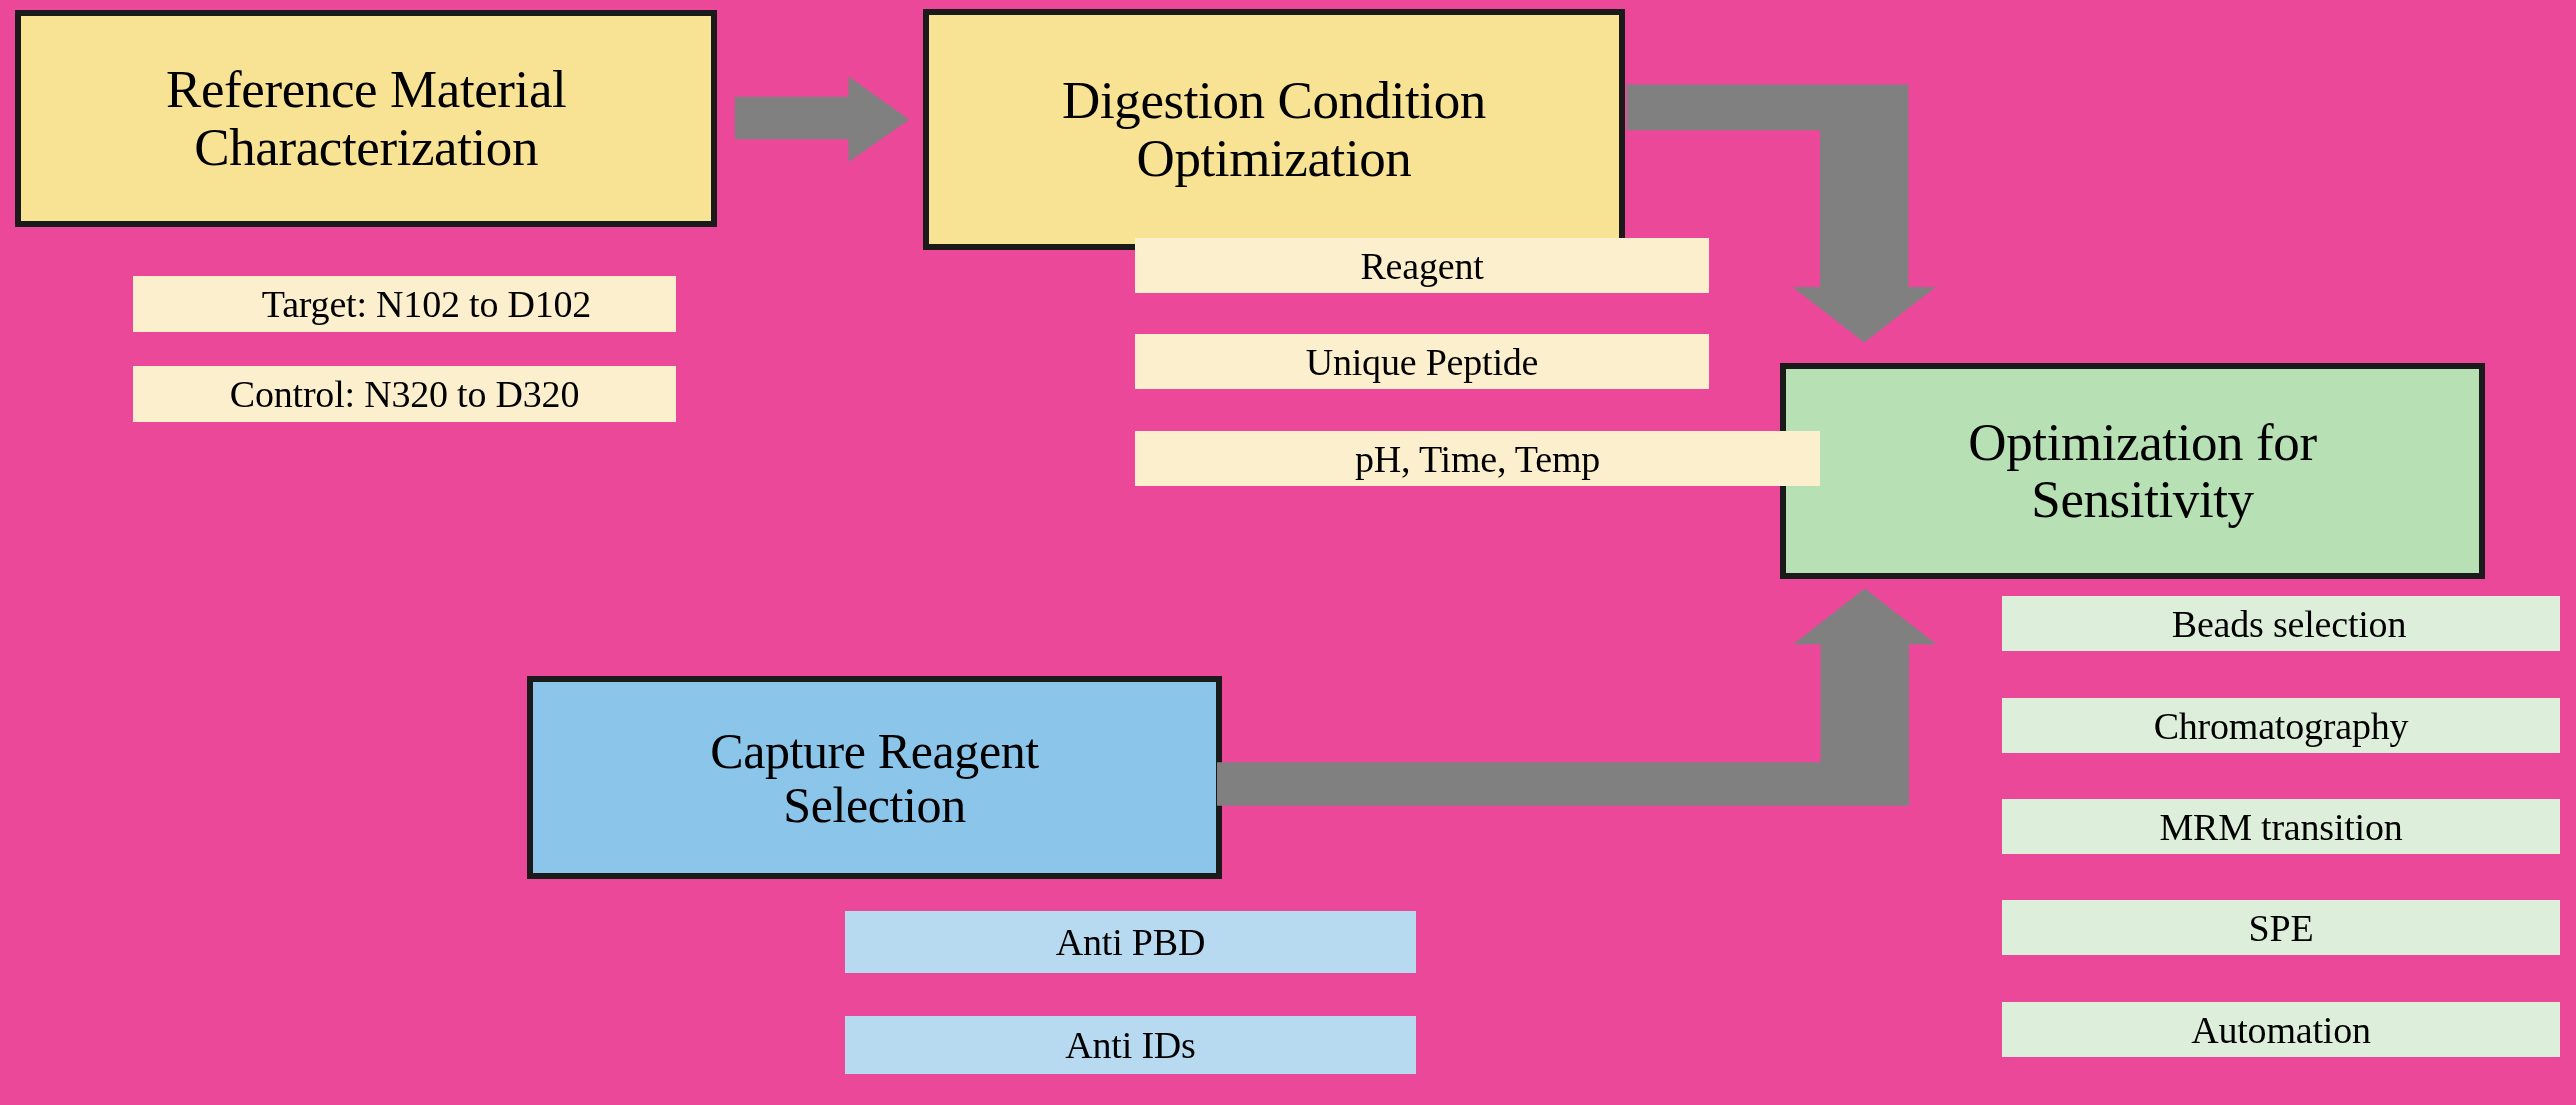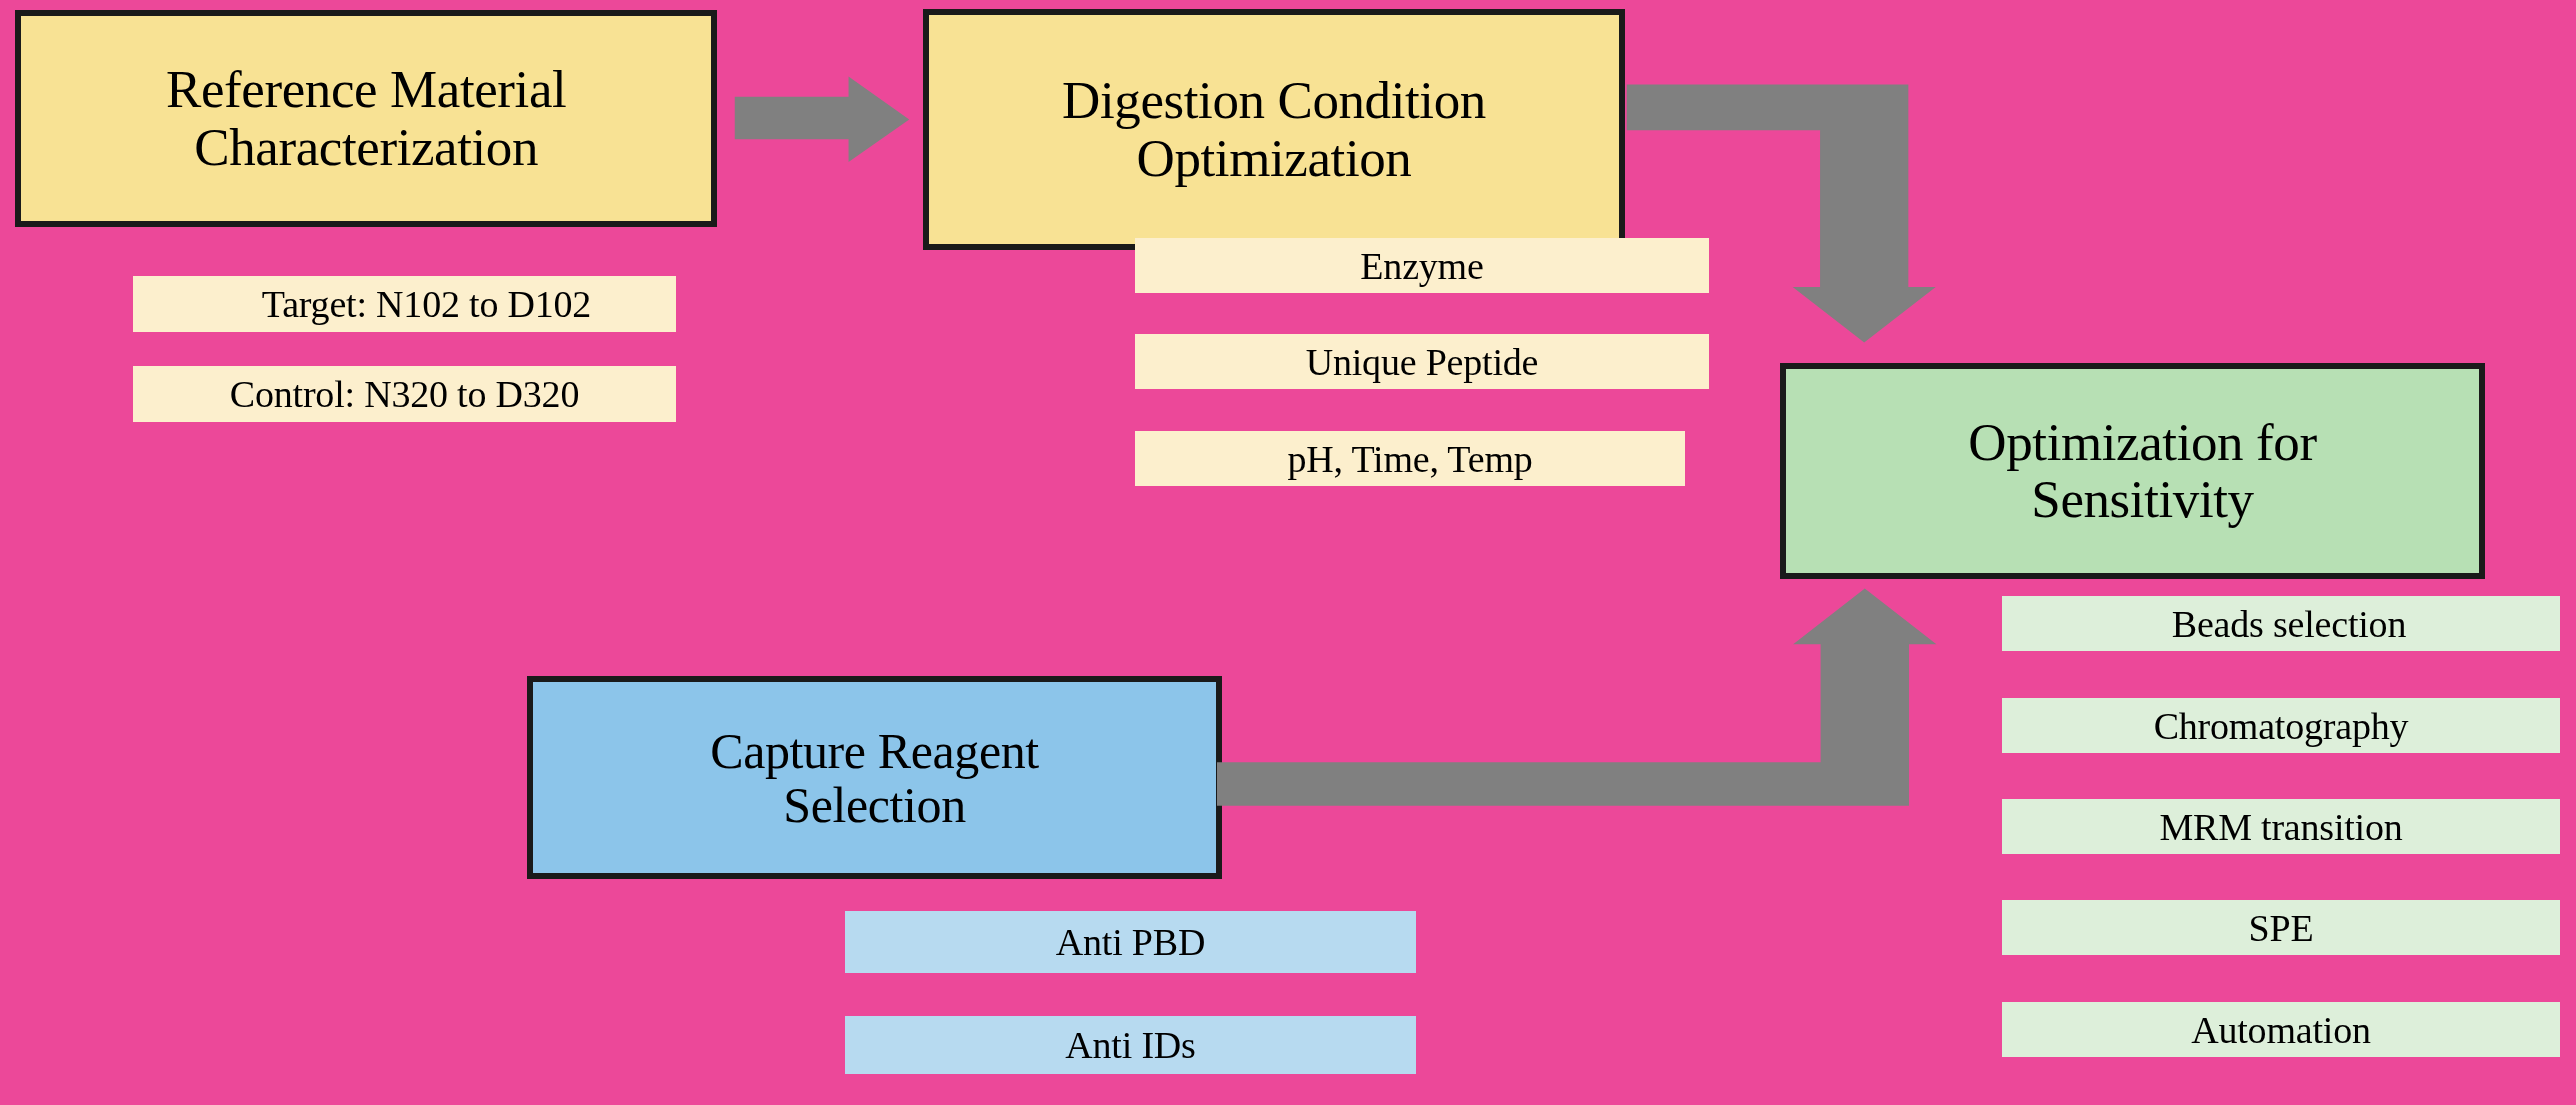--- a/index.html
+++ b/index.html
@@ -59,21 +59,21 @@
   .chip-green  { background: #DDEFDA; }
   .chip-blue   { background: #B7DAF0; }
 
   
   #chip-target  { left: 133px; top: 276px; width: 543px;  height: 56px; padding-left: 44px; }
   #chip-control { left: 133px; top: 366px; width: 543px;  height: 56px; }
 
   
   #chip-enzyme   { left: 1135px; top: 238px; width: 574px; height: 55px; }
   #chip-peptide  { left: 1135px; top: 334px; width: 574px; height: 55px; }
-  #chip-phtime   { left: 1135px; top: 431px; width: 550px; height: 55px; }
+  #chip-phtime   { left: 1135px; top: 431px; width: 685px; height: 55px; }
 
   
   #chip-beads    { left: 2002px; top: 596px;  width: 558px; height: 55px; padding-left: 16px; }
   #chip-chroma   { left: 2002px; top: 698px;  width: 558px; height: 55px; }
   #chip-mrm      { left: 2002px; top: 799px; width: 558px; height: 55px; }
   #chip-spe      { left: 2002px; top: 900px; width: 558px; height: 55px; }
   #chip-auto     { left: 2002px; top: 1002px; width: 558px; height: 55px; }
 
   
   #chip-antipbd  { left: 845px; top: 911px; width: 571px; height: 62px; }
@@ -114,21 +114,21 @@
   </div>
 
   <div class="chip chip-yellow" id="chip-target">
     <span>Target: N102 to D102</span>
   </div>
   <div class="chip chip-yellow" id="chip-control">
     <span>Control: N320 to D320</span>
   </div>
 
   <div class="chip chip-yellow" id="chip-enzyme">
-    <span>Enzyme</span>
+    <span>Reagent</span>
   </div>
   <div class="chip chip-yellow" id="chip-peptide">
     <span>Unique Peptide</span>
   </div>
   <div class="chip chip-yellow" id="chip-phtime">
     <span>pH, Time, Temp</span>
   </div>
 
   <div class="chip chip-green" id="chip-beads">
     <span>Beads selection</span>

